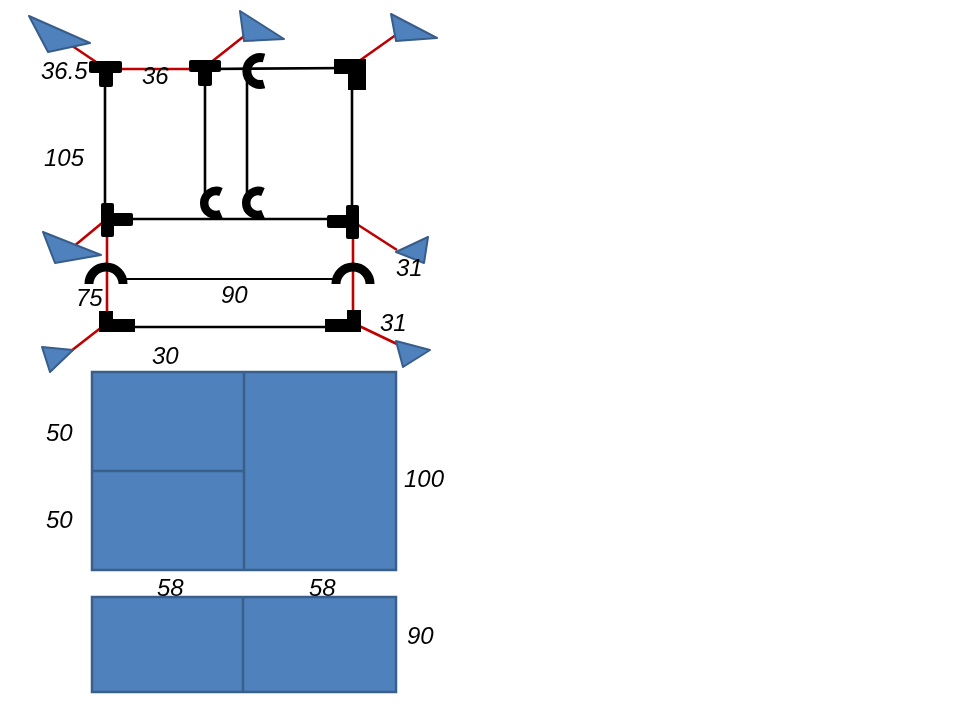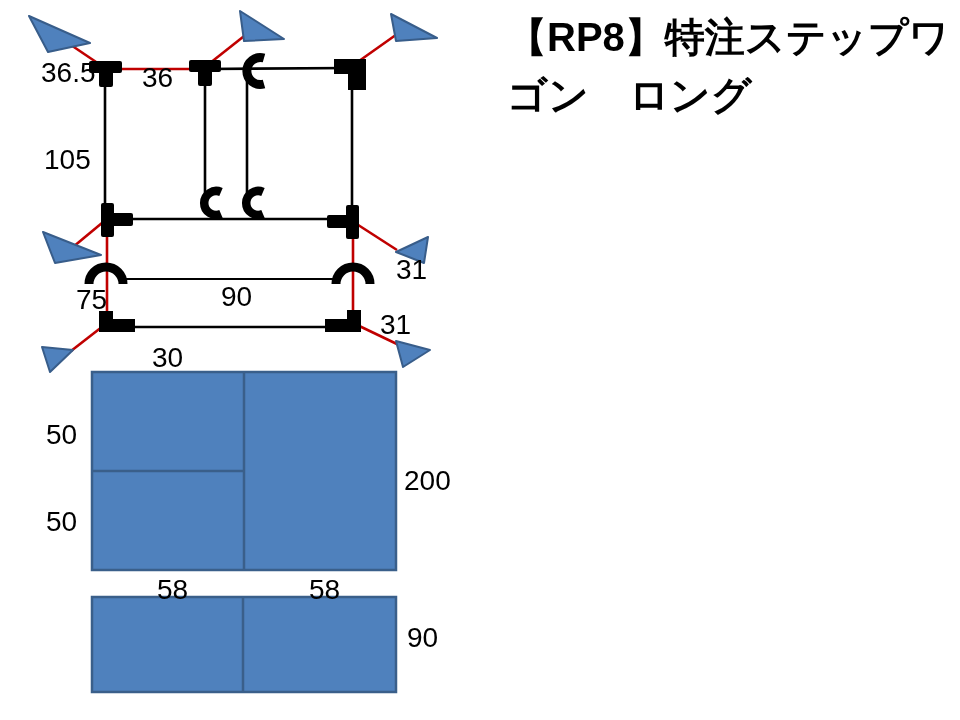--- a/index.html
+++ b/index.html
@@ -14,21 +14,21 @@
   .stage{position:absolute;left:0;top:0;width:960px;height:720px;}
   svg{position:absolute;left:0;top:0;}
   .redline line{stroke:var(--joint-red);stroke-width:2.6;}
   .blackline line{stroke:var(--pipe-black);stroke-width:2.6;}
   .blackline line.thin{stroke-width:2;}
   .joint{fill:var(--pipe-black);}
   .clamp{stroke:var(--pipe-black);fill:none;}
   .flag{fill:var(--flag-fill);stroke:var(--flag-border);stroke-width:2;stroke-linejoin:round;}
   .panel{fill:var(--panel-fill);stroke:var(--panel-border);stroke-width:2.5;}
   .panel-divider{stroke:var(--panel-border);stroke-width:2.5;}
-  .dim{position:absolute;font-size:28px;color:var(--text-color);white-space:nowrap;}
+  .dim{position:absolute;font-size:24px;color:var(--text-color);white-space:nowrap;font-style:italic;}
   .title{position:absolute;left:507px;top:8px;width:450px;font-size:40px;line-height:1.45;
          font-weight:600;color:var(--text-color);letter-spacing:0px;}
 </style>
 </head>
 <body>
 
 <div class="stage">
 
   <svg width="480" height="720" viewBox="0 0 480 720">
 
@@ -104,23 +104,19 @@
   <div class="dim" style="left:142px;top:62px">36</div>
   <div class="dim" style="left:44px;top:144px">105</div>
   <div class="dim" style="left:76px;top:284px">75</div>
   <div class="dim" style="left:221px;top:281px">90</div>
   <div class="dim" style="left:396px;top:254px">31</div>
   <div class="dim" style="left:380px;top:309px">31</div>
   <div class="dim" style="left:152px;top:342px">30</div>
 
   <div class="dim" style="left:46px;top:419px">50</div>
   <div class="dim" style="left:46px;top:506px">50</div>
-  <div class="dim" style="left:404px;top:465px">200</div>
+  <div class="dim" style="left:404px;top:465px">100</div>
   <div class="dim" style="left:157px;top:574px">58</div>
   <div class="dim" style="left:309px;top:574px">58</div>
   <div class="dim" style="left:407px;top:622px">90</div>
 
-  <div class="title">
-    <div>【RP8】特注ステップワ</div>
-    <div>ゴン　ロング</div>
-  </div>
 
 </div>
 
 </body></html>

